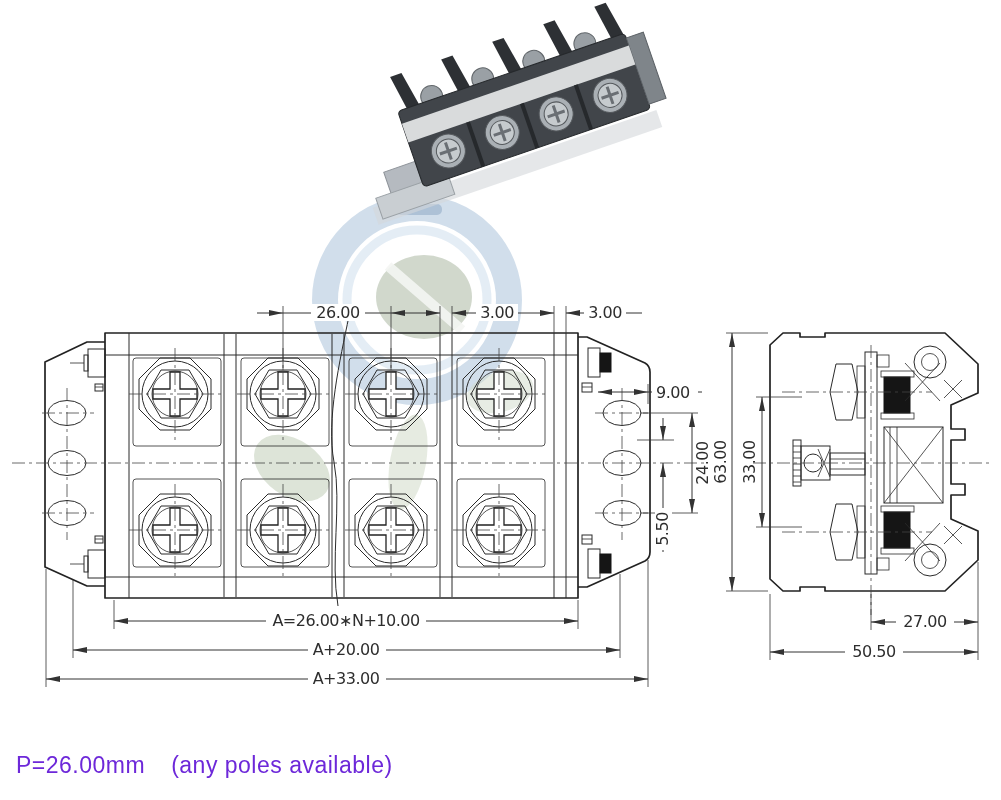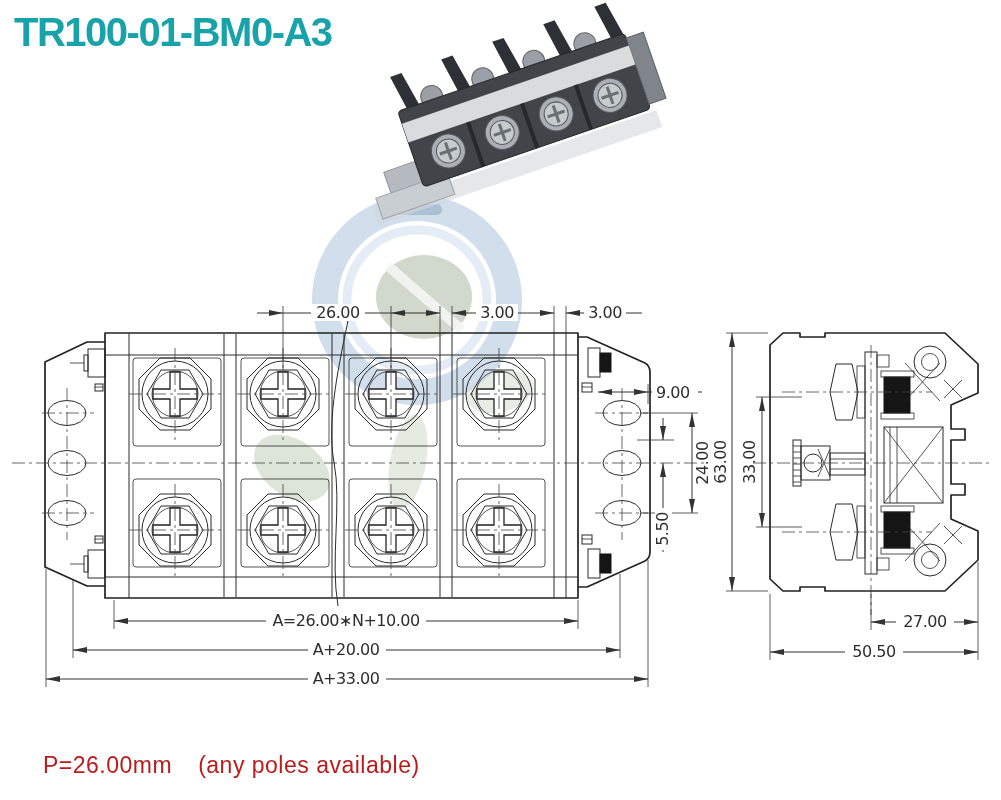--- a/index.html
+++ b/index.html
@@ -1,21 +1,21 @@
 <!DOCTYPE html>
 <html><head>
 <meta charset="utf-8">
 <style>
   html,body{margin:0;padding:0;background:#fff;}
   #stage{position:relative;width:1001px;height:800px;background:#ffffff;overflow:hidden;
          font-family:"Liberation Sans","DejaVu Sans",sans-serif;}
   #title{position:absolute;left:14px;top:10px;font-size:40px;font-weight:bold;
          letter-spacing:-1.5px;color:#17a3a9;white-space:nowrap;}
-  #footer{position:absolute;left:16px;top:752px;font-size:23px;color:#b91c1c;
-          letter-spacing:.5px;white-space:nowrap;margin-left:27px;}
+  #footer{position:absolute;left:16px;top:752px;font-size:23px;color:#6d28d9;
+          letter-spacing:.5px;white-space:nowrap;}
   #footer .gap{display:inline-block;width:26px;}
   svg{position:absolute;left:0;top:0;}
   .ol{fill:none;stroke:#222;stroke-width:1.7;stroke-linejoin:round;}
   .ln{fill:none;stroke:#2a2a2a;stroke-width:1;}
   .thin{fill:none;stroke:#2a2a2a;stroke-width:.8;}
   .cl{fill:none;stroke:#444;stroke-width:.8;stroke-dasharray:13 4 3 4;}
   .dim{fill:none;stroke:#333;stroke-width:1;}
   .ext{fill:none;stroke:#333;stroke-width:.8;}
   .dt{font-family:"DejaVu Sans",sans-serif;font-size:16px;fill:#2e2e2e;letter-spacing:-.5px;}
   .wbg{fill:#ffffff;}
@@ -284,19 +284,18 @@
     <line class="ext" x1="770" y1="594" x2="770" y2="660"></line>
     <line class="dim" x1="871" y1="622" x2="978" y2="622" marker-start="url(#arr)" marker-end="url(#arr)"></line>
     <rect class="wbg" x="896" y="613" width="58" height="17"></rect>
     <text class="dt" x="925" y="627" text-anchor="middle">27.00</text>
     <line class="dim" x1="770" y1="652" x2="978" y2="652" marker-start="url(#arr)" marker-end="url(#arr)"></line>
     <rect class="wbg" x="845" y="643" width="58" height="17"></rect>
     <text class="dt" x="874" y="657" text-anchor="middle">50.50</text>
   </g>
 </svg>
 
-<div id="title">TR100-01-BM0-A3</div>
 
 <div id="footer">
   <span>P=26.00mm</span><span class="gap"></span><span>(any poles available)</span>
 </div>
 
 </div>
 
 </body></html>

